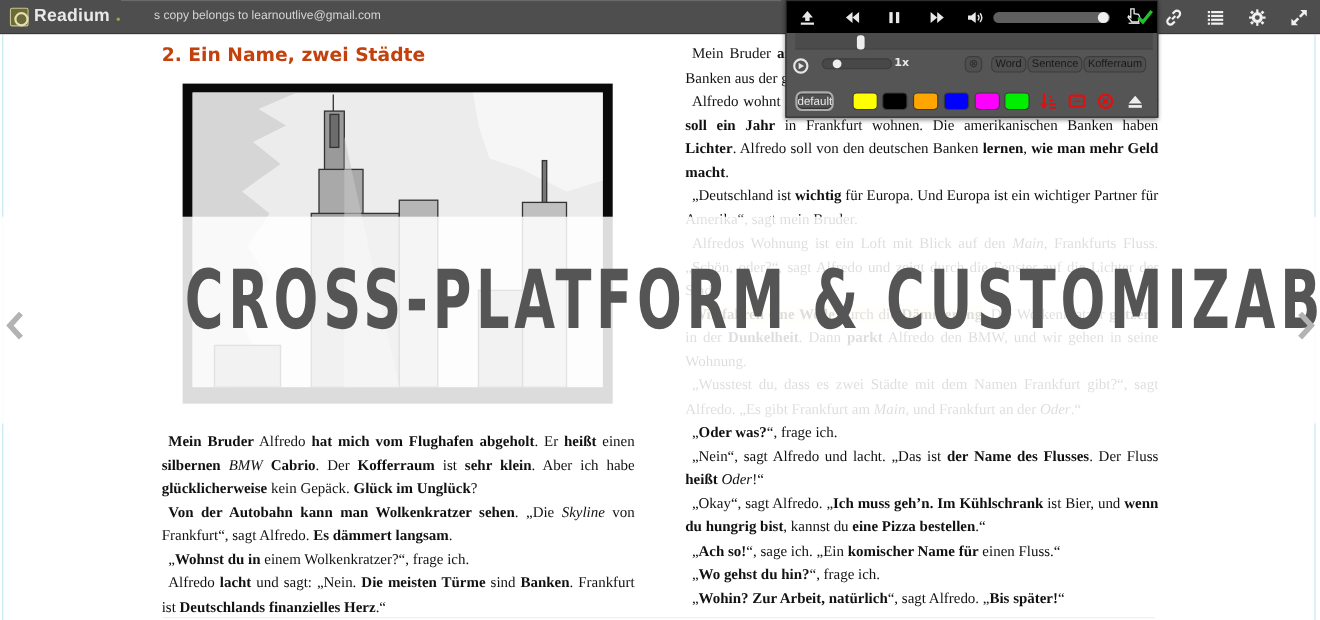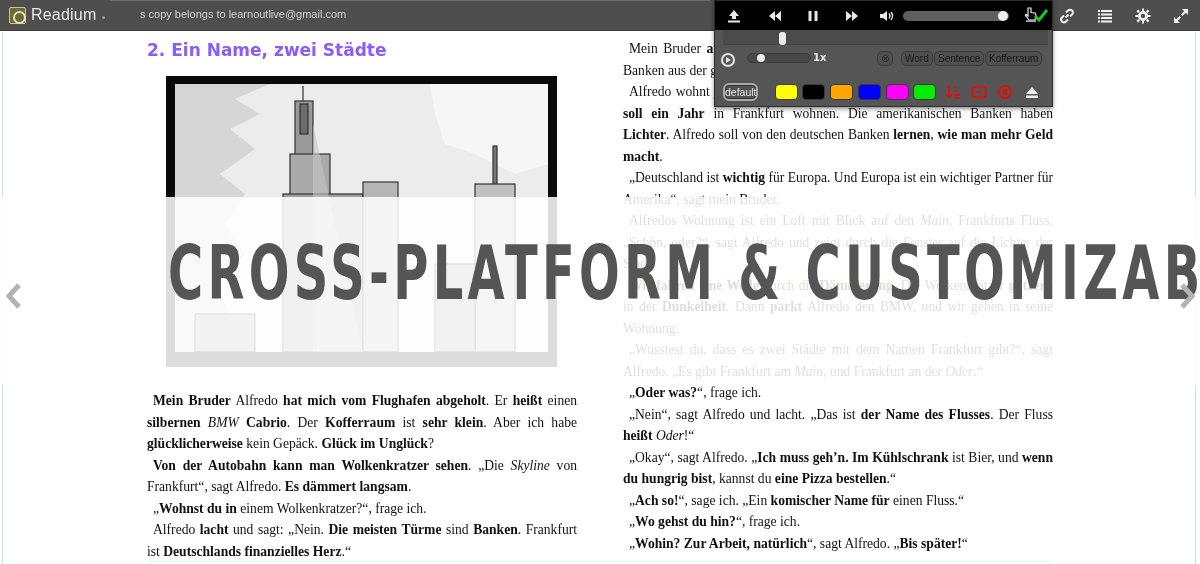--- a/index.html
+++ b/index.html
@@ -5,34 +5,34 @@
   * { box-sizing: border-box; margin: 0; padding: 0; }
   html, body { width: 1200px; height: 564px; overflow: hidden; background: #ffffff; }
   body { position: relative; font-family: "DejaVu Serif", serif; }
 
   
   .topbar { position: absolute; left: 0; top: 0; width: 1200px; height: 31px; background: #4e4e4e; border-bottom: 1px solid #3a3a3a; }
   .topbar .tabline { position: absolute; left: 110px; top: 0; width: 600px; height: 1px; background: #6a6a6a; }
   .logo { position: absolute; left: 9px; top: 5px; height: 20px; display: flex; align-items: center; }
   .logo-icon { width: 17px; height: 17px; background: #6b6a38; border: 1px solid #c8c590; border-radius: 2px; position: relative; }
   .logo-icon::after { content: ""; position: absolute; left: 3px; top: 3px; width: 9px; height: 9px; border: 2px solid #e6e1b0; border-radius: 50%; }
-  .logo-text { margin-left: 5px; font-family: "Liberation Sans", sans-serif; font-weight: normal; font-size: 16px; color: #e9e9e9; letter-spacing: 0.2px; }
+  .logo-text { margin-left: 5px; font-family: "Liberation Sans", sans-serif; font-weight: bold; font-size: 16px; color: #e9e9e9; letter-spacing: 0.2px; }
   .logo-caret { margin-left: 6px; width: 3px; height: 3px; background: #a59e4b; border-radius: 50%; margin-top: 4px; }
   .owner { position: absolute; left: 140px; top: 8px; font-family: "Liberation Sans", sans-serif; font-size: 11px; color: #d4d4d4; }
 
   .top-icons { position: absolute; right: 0; top: 0; height: 31px; display: flex; }
   .top-icon { width: 38px; height: 31px; display: flex; align-items: center; justify-content: center; }
   .top-icon svg { width: 16px; height: 16px; }
 
   
   .page-frame { position: absolute; left: 2px; top: 32px; width: 1194px; height: 532px; border-left: 1px solid #bfe6f0; border-right: 1px solid #bfe6f0; }
   .page-frame .bottomline { position: absolute; left: 145px; right: 145px; bottom: 2px; height: 1px; background: #e0f4fa; }
 
   
-  .chapter-title { position: absolute; left: 147px; top: 40px; font-family: "DejaVu Sans", sans-serif; font-weight: bold; font-size: 17px; color: #8b5cf6; }
+  .chapter-title { position: absolute; left: 147px; top: 40px; font-family: "DejaVu Sans", sans-serif; font-weight: bold; font-size: 17px; color: #c2410c; }
   .illustration { position: absolute; left: 166px; top: 76px; width: 391px; height: 291px; background: #0a0a0a; padding: 8px 9px 15px 9px; }
   .illustration .inner { width: 100%; height: 100%; background: #e4e4e4; position: relative; overflow: hidden; }
 
   .col { position: absolute; font-family: "Liberation Serif", serif; font-size: 13.6px; color: #111; line-height: 21.5px; text-align: justify; }
   .col p { text-indent: 6px; }
   .col b { font-weight: bold; }
   .col i { font-style: italic; }
   .left-col { left: 147px; top: 390px; width: 430px; }
   .right-col { left: 623px; top: 38px; width: 430px; }
   .right-col p { margin-bottom: 0; }

